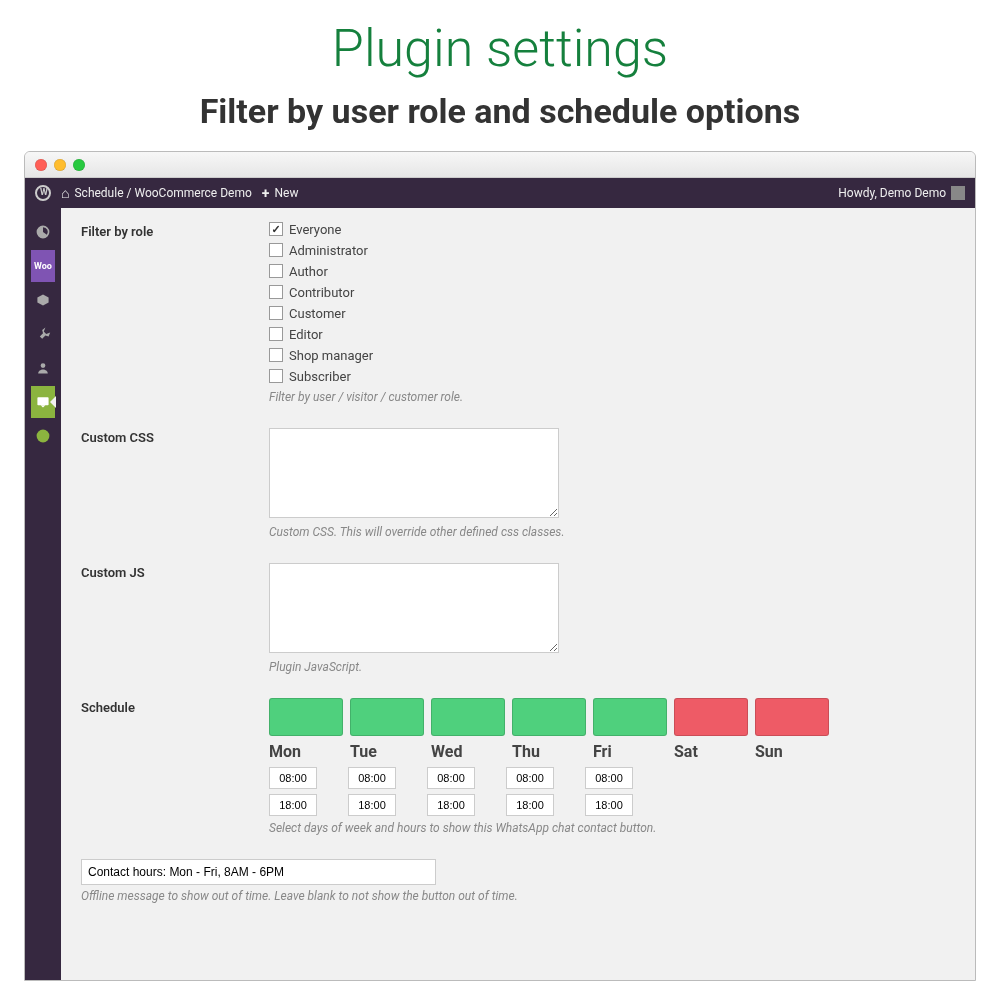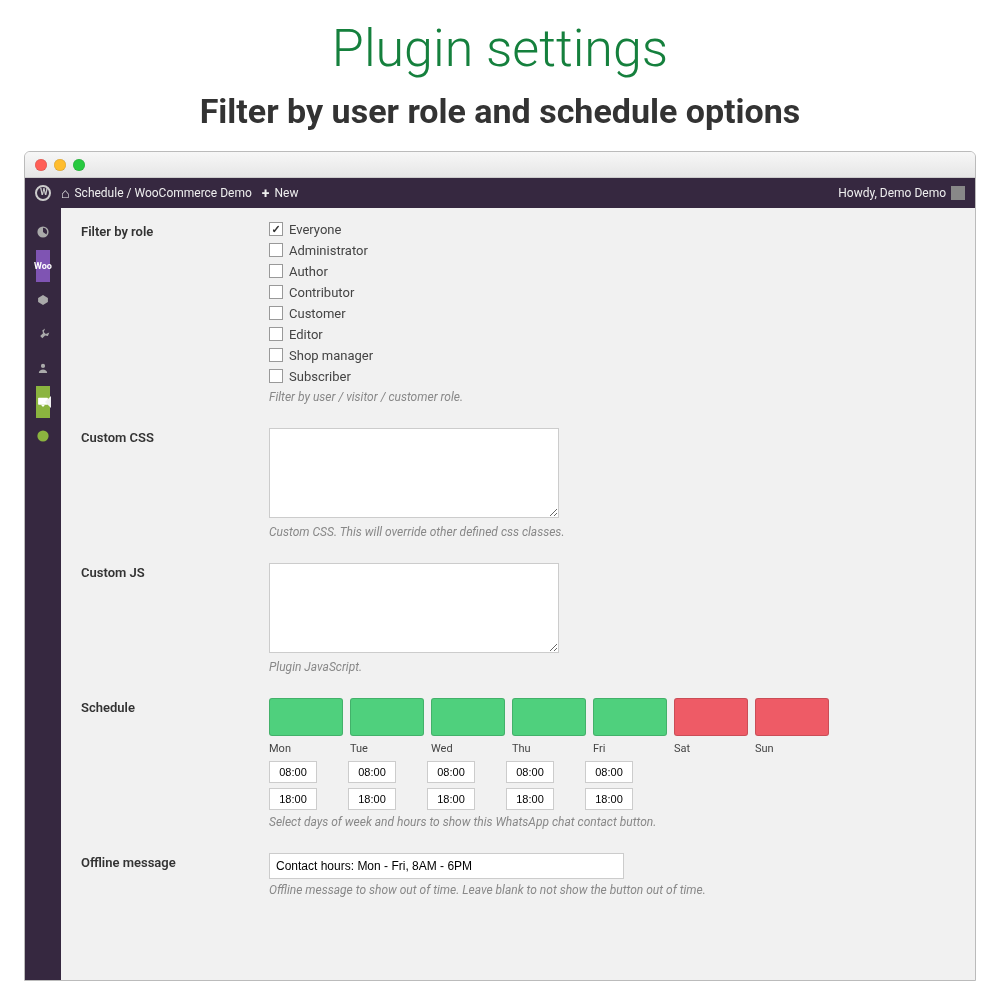--- a/index.html
+++ b/index.html
@@ -13,40 +13,40 @@
 .adminbar { height: 30px; background: #362840; color: #eee; display: flex; align-items: center; font-size: 12px; padding: 0 10px; justify-content: space-between; }
 .adminbar-left { display: flex; align-items: center; gap: 10px; }
 .adminbar-left span, .adminbar-right span { display: flex; align-items: center; gap: 5px; }
 .wp-logo { width: 16px; height: 16px; border: 2px solid #ccc; border-radius: 50%; display: inline-block; position: relative; }
 .wp-logo::after { content: "W"; position: absolute; font-size: 9px; top: 0; left: 3px; color: #ccc; font-weight: bold; }
 .home-icon { font-size: 14px; }
 .plus-icon { font-size: 14px; font-weight: bold; }
 .avatar { width: 14px; height: 14px; background: #888; display: inline-block; }
 .body-wrap { display: flex; height: calc(100% - 56px); }
 .sidebar { width: 36px; background: #362840; display: flex; flex-direction: column; align-items: center; padding-top: 8px; gap: 2px; }
-.sideicon { width: 14px; height: 32px; display: flex; align-items: center; justify-content: center; color: #aaa; font-size: 16px; cursor: pointer; }
+.sideicon { width: 24px; height: 32px; display: flex; align-items: center; justify-content: center; color: #aaa; font-size: 16px; cursor: pointer; }
 .sideicon.active { background: #8bb43f; color: #fff; position: relative; }
 .sideicon.active::after { content: ""; position: absolute; right: -1px; top: 10px; border: 6px solid transparent; border-right-color: #f1f1f1; }
 .sideicon svg { width: 16px; height: 16px; fill: currentColor; }
 .sideicon.green-dot { color: #8bb43f; }
 .content { flex: 1; padding: 14px 20px; overflow-y: auto; background: #f1f1f1; color: #444; }
 .row { display: flex; margin-bottom: 24px; }
 .label-col { width: 188px; font-size: 13px; font-weight: 600; color: #333; padding-top: 2px; }
 .field-col { flex: 1; font-size: 13px; color: #444; }
 .cb-row { display: flex; align-items: flex-start; gap: 6px; margin-bottom: 6px; }
 .cb { width: 14px; height: 14px; border: 1px solid #999; background: #fff; display: flex; align-items: center; justify-content: center; cursor: pointer; }
 .cb.checked::after { content: "✓"; font-size: 11px; color: #333; font-weight: bold; }
 .help { color: #888; font-style: italic; font-size: 12px; margin-top: 4px; }
 .textarea { width: 290px; height: 90px; border: 1px solid #ccc; background: #fff; resize: both; font-family: inherit; font-size: 12px; padding: 4px; }
 .sched-days { display: flex; gap: 7px; margin-bottom: 6px; }
 .day-box { width: 74px; height: 38px; border-radius: 3px; border: 1px solid rgba(0,0,0,.15); cursor: pointer; }
 .day-box.on { background: #4fd07d; }
 .day-box.off { background: #ee5b66; }
 .day-labels { display: flex; gap: 7px; margin-bottom: 6px; }
-.day-label { width: 74px; font-size: 11px; font-weight: 400; color: #444; }
+.day-label { width: 74px; font-size: 16px; font-weight: 700; color: #444; }
 .time-row { display: flex; gap: 5px; margin-bottom: 5px; }
 .time-cell { width: 74px; }
 .time-input { width: 48px; height: 22px; border: 1px solid #ccc; background: #fff; font-size: 11px; text-align: center; padding: 0 2px; }
 .text-input { width: 355px; height: 26px; border: 1px solid #ccc; background: #fff; font-size: 12px; padding: 0 6px; }
 </style>
 </head>
 <body>
 
 <h1 class="page-title">Plugin settings</h1>
 <h2 class="page-subtitle">Filter by user role and schedule options</h2>
@@ -208,21 +208,20 @@
               <div class="time-cell"><input class="time-input" value="18:00" style=""></div>
               <div class="time-cell"><input class="time-input" value="18:00" style=""></div>
               <div class="time-cell"></div>
               <div class="time-cell"></div>
             </div>
           <div class="help">Select days of week and hours to show this WhatsApp chat contact button.</div>
         </div>
       </div>
 
       <div class="row">
-        <div class="label-col">Offline message</div>
         <div class="field-col">
           <input class="text-input" value="Contact hours: Mon - Fri, 8AM - 6PM" style="">
           <div class="help">Offline message to show out of time. Leave blank to not show the button out of time.</div>
         </div>
       </div>
 
     </div>
   </div>
 </div>
 

